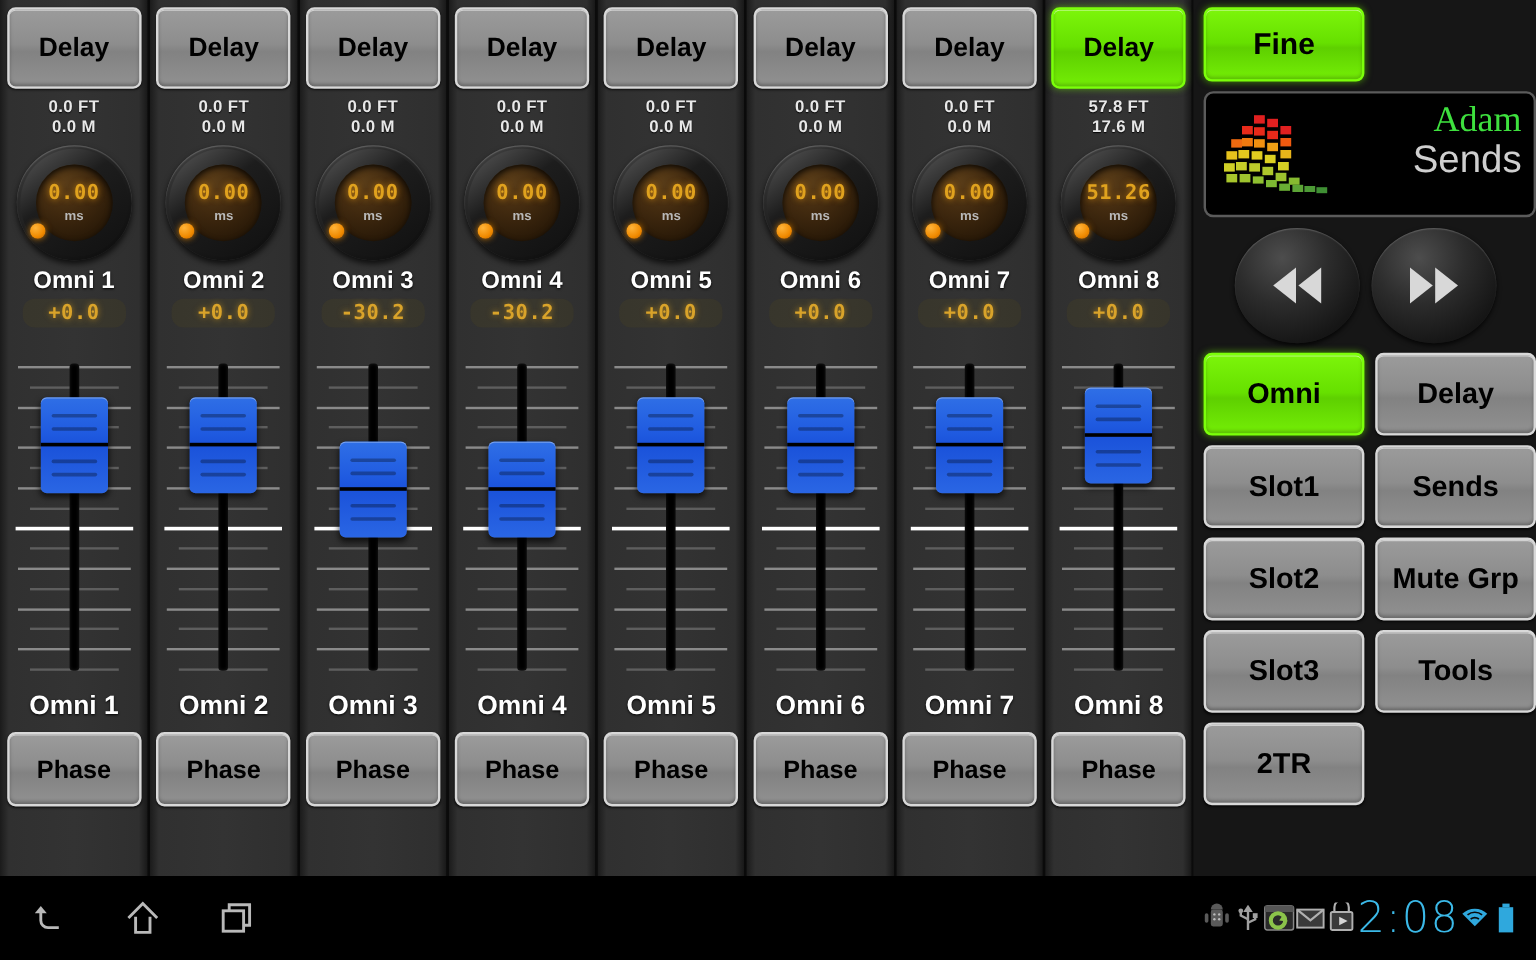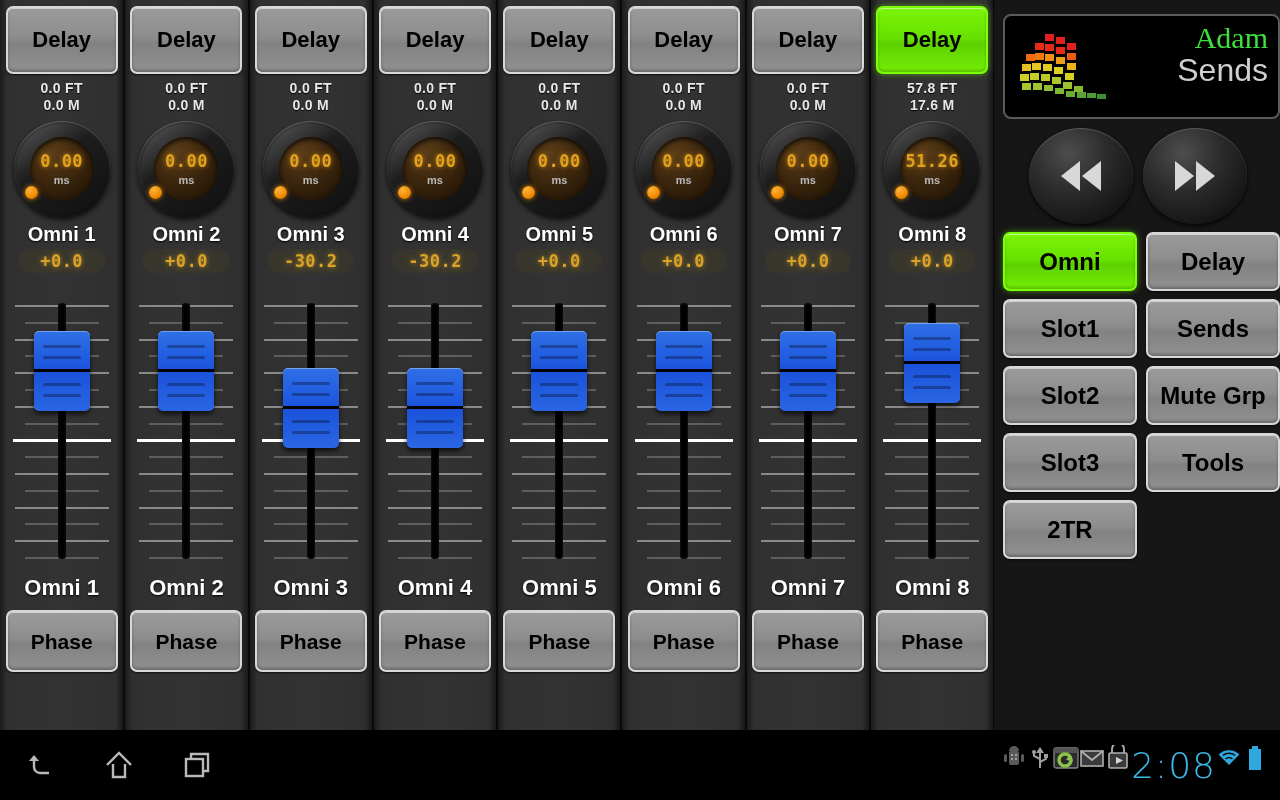--- a/index.html
+++ b/index.html
@@ -151,30 +151,30 @@
   .transport{ display:flex; gap:10px; margin-top:9px; justify-content:center; }
   .tbtn{
     width:104px; height:96px; border-radius:50%;
     background:radial-gradient(circle at 38% 26%,#4d4d4d 0%,#2c2c2c 40%,#161616 75%,#0c0c0c 100%);
     box-shadow:0 2px 4px rgba(0,0,0,.8), inset 0 1px 1px rgba(255,255,255,.18);
     display:flex; align-items:center; justify-content:center; cursor:pointer;
   }
 
   .grid{ margin-top:8px; display:grid; grid-template-columns:134px 134px;
          gap:8px 9px; }
-  .gbtn{ height:59px; font-size:24px; }
+  .gbtn{ height:69px; font-size:24px; }
 
   
   #navbar{
     position:absolute; left:0; top:730px; width:1280px; height:70px;
     background:#000; display:flex; align-items:center;
   }
   .nav-icons{ display:flex; align-items:center; gap:40px; margin-left:22px; }
   .nav-ic{ width:38px; height:38px; display:flex; align-items:center; justify-content:center; cursor:pointer; }
-  .sysbar{ margin-left:auto; display:flex; gap:0; padding-right:12px; }
+  .sysbar{ margin-left:auto; display:flex; align-items:center; gap:0; padding-right:12px; }
   .sys-ic{ width:26px; height:26px; display:flex; align-items:center; justify-content:center; }
   .clock{ font-size:36px; color:#3bb9e8; letter-spacing:1px; font-weight:300;
           font-family:"DejaVu Sans", sans-serif; }
 </style>
 </head>
 <body>
 
 <div id="app">
 
   <div id="mixer">
@@ -543,20 +543,21 @@
         <div class="ln l4"></div>
       </div>
     </div>
     <div class="ch-name-bot">Omni 8</div>
     <div class="btn phase-btn">Phase</div>
   </div>
     </div>
 
   <div id="right">
     <div class="top-row">
+      <div class="btn fine-btn on">Fine</div>
     </div>
 
     <div class="screen">
       <svg class="logo" viewBox="0 0 110 78">
         <g>
           <rect x="28" y="4" width="9" height="7" fill="#e02020"></rect>
           <rect x="39" y="7" width="9" height="7" fill="#e02020"></rect>
           <rect x="50" y="13" width="9" height="7" fill="#e02020"></rect>
           <rect x="18" y="13" width="9" height="7" fill="#e82a1a"></rect>
           <rect x="28" y="14" width="9" height="7" fill="#e82a1a"></rect>

